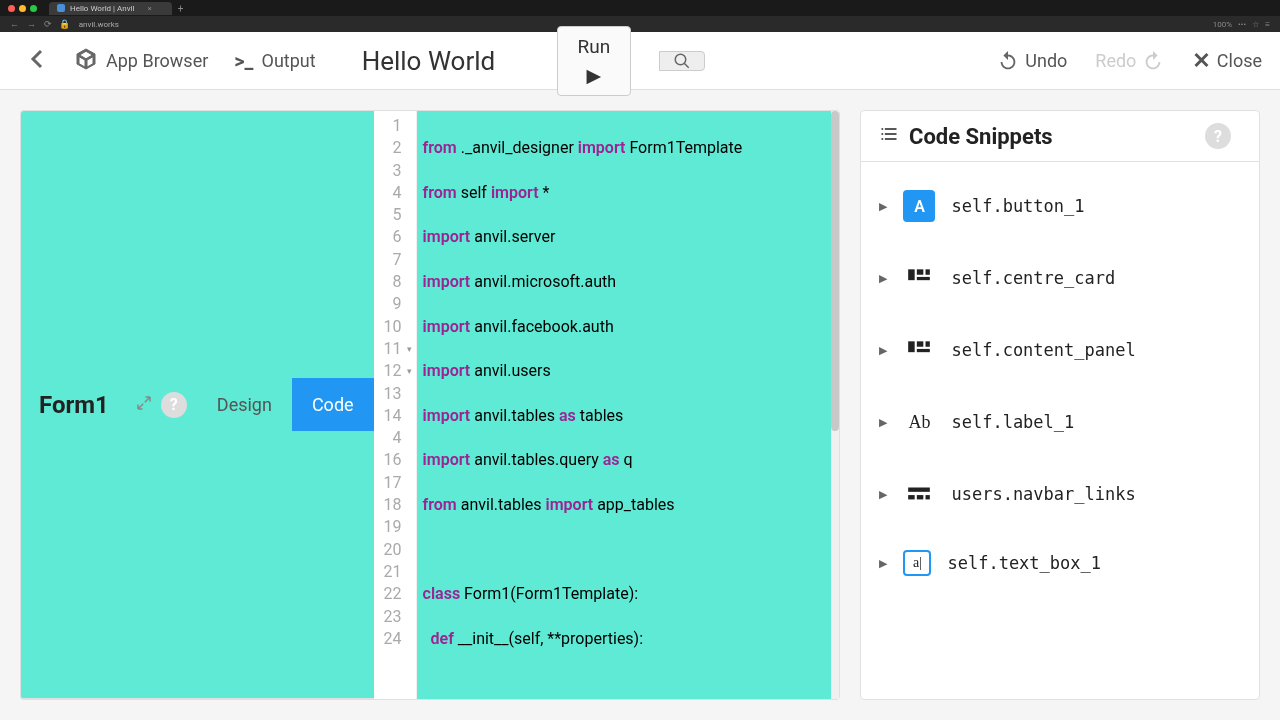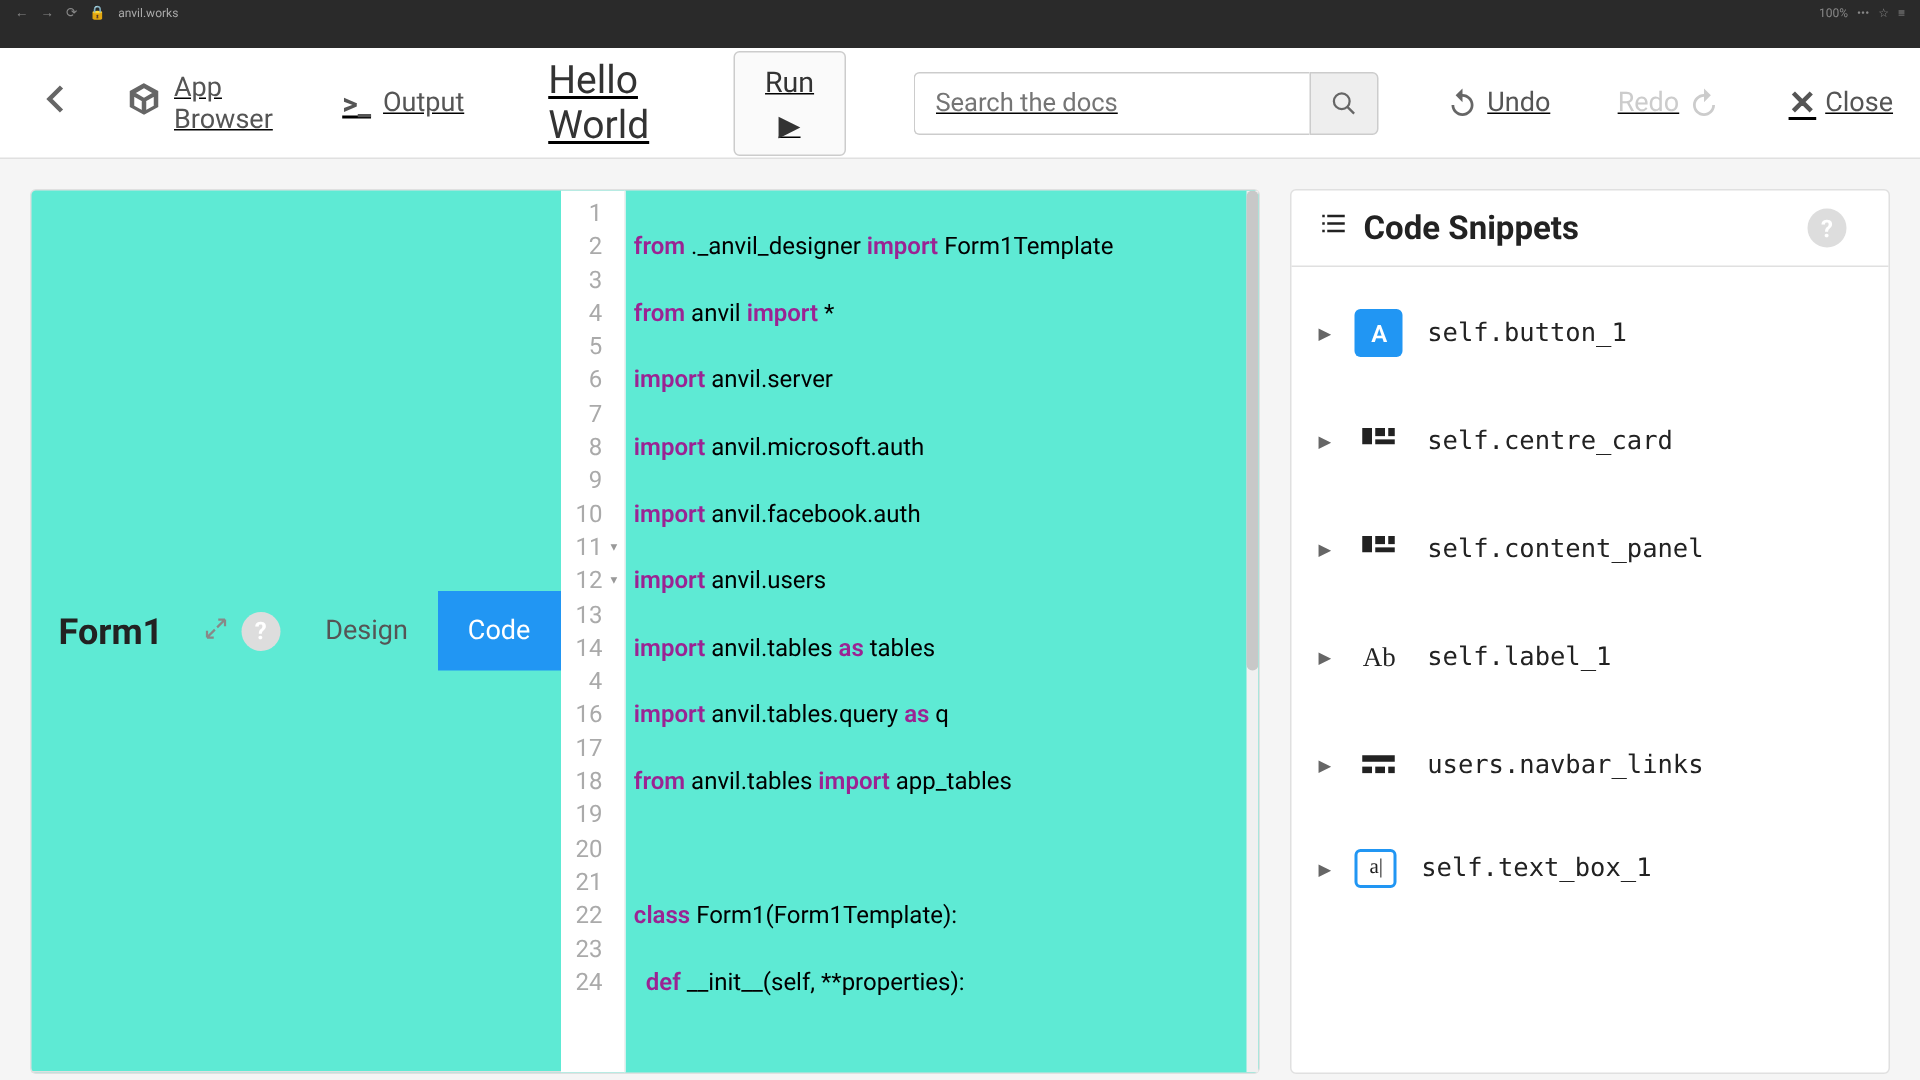--- a/index.html
+++ b/index.html
@@ -15,21 +15,21 @@
 .tl-green { background: #28ca42; }
 .browser-tab { background: #3a3a3a; color: #ccc; font-size: 8px; padding: 1px 20px 1px 8px; border-radius: 4px 4px 0 0; display: flex; align-items: center; gap: 5px; height: 13px;}
 .tab-favicon { width: 8px; height: 8px; background: #4a90d9; border-radius: 2px; }
 .new-tab { color: #888; margin-left: 6px; font-size: 10px; }
 .addr-bar { height: 16px; background: #2a2a2a; display: flex; align-items: center; padding: 0 10px; gap: 8px; }
 .addr-icon { color: #888; font-size: 9px; }
 .addr-url { color: #aaa; font-size: 8px; flex: 1; }
 .addr-right { color: #888; font-size: 8px; display:flex; gap:6px; }
 
 
-.toolbar { background: #fff; border-bottom: 1px solid #e0e0e0; height: 74px; display: flex; align-items: center; padding: 0 18px; gap: 16px; text-decoration: underline; }
+.toolbar { background: #fff; border-bottom: 1px solid #e0e0e0; height: 58px; display: flex; align-items: center; padding: 0 18px; gap: 6px; }
 .tb-item { display: flex; align-items: center; gap: 8px; color: #555; font-size: 18px; cursor: pointer; padding: 6px 10px; }
 .tb-item.icon-only { padding: 6px 8px; }
 .tb-icon svg { width: 24px; height: 24px; fill: #666; stroke: #666; }
 .tb-title { font-size: 26px; color: #333; font-weight: 400; margin: 0 auto 0 30px; }
 .tb-run { border: 1px solid #ccc; border-radius: 4px; padding: 8px 20px; font-size: 19px; color: #333; display: flex; align-items: center; gap: 6px; background: #fafafa; flex-direction: column;}
 .tb-search { display: flex; flex: 0 0 310px; }
 .tb-search-input { border: 1px solid #ccc; border-right: none; border-radius: 4px 0 0 4px; padding: 10px 14px; font-size: 17px; flex: 1; color: #999; background: #fff;}
 .tb-search-btn { border: 1px solid #ccc; background: #eee; border-radius: 0 4px 4px 0; width: 46px; display: flex; align-items: center; justify-content: center; }
 .tb-undo, .tb-redo, .tb-close { display: flex; align-items: center; gap: 6px; color: #555; font-size: 18px; }
 .tb-redo { color: #ccc; }
@@ -70,20 +70,33 @@
 .sn-icon.textbox { border: 2px solid #2196F3; border-radius: 4px; color: #222; font-size: 14px; width: 28px; height: 26px; font-family: serif;}
 .sn-label { font-family: "SF Mono", Monaco, Consolas, monospace; font-size: 17px; color: #222; }
 
 .scrollbar-track {width:8px; background:#f0f0f0; position:absolute; right:0; top:0; bottom:0;}
 .scrollbar-thumb {width:8px; background:#c8c8c8; border-radius:4px; height:320px;}
 </style>
 </head>
 <body>
 
 <div class="browser-chrome">
+  <div class="tab-bar">
+    <div class="traffic-lights">
+      <div class="traffic-light tl-red"></div>
+      <div class="traffic-light tl-yellow"></div>
+      <div class="traffic-light tl-green"></div>
+    </div>
+    <div class="browser-tab">
+      <div class="tab-favicon"></div>
+      <span>Hello World | Anvil</span>
+      <span style="margin-left:8px;color:#888;">×</span>
+    </div>
+    <div class="new-tab">+</div>
+  </div>
   <div class="addr-bar">
     <span class="addr-icon">←</span>
     <span class="addr-icon">→</span>
     <span class="addr-icon">⟳</span>
     <span class="addr-icon">🔒</span>
     <span class="addr-url">anvil.works</span>
     <div class="addr-right">
       <span>100%</span>
       <span>•••</span>
       <span>☆</span>
@@ -112,21 +125,20 @@
     <span class="tb-icon" style="font-size:20px;font-weight:700;">&gt;_</span>
     <span>Output</span>
   </div>
   <div class="tb-title">Hello World</div>
   <div class="tb-run">
     <span>Run</span>
     <span>▶</span>
   </div>
   <div class="sep"></div>
   <div class="tb-search">
-    <input class="tb-search-input" placeholder="Search the docs" style="">
     <div class="tb-search-btn">
       <svg width="18" height="18" viewBox="0 0 24 24">
           <circle cx="10" cy="10" r="7" fill="none" stroke="#666" stroke-width="2"></circle>
           <line x1="15" y1="15" x2="21" y2="21" stroke="#666" stroke-width="2"></line>
         </svg>
     </div>
   </div>
   <div class="sep"></div>
   <div class="tb-undo">
     <svg width="22" height="22" viewBox="0 0 24 24">
@@ -186,21 +198,21 @@
           <div class="ln">18</div>
           <div class="ln">19</div>
           <div class="ln">20</div>
         <div class="ln">21</div>
           <div class="ln">22</div>
           <div class="ln">23</div>
           <div class="ln">24</div>
       </div>
       <div class="code">
 <div class="code-line"><span class="kw">from</span><span> ._anvil_designer </span><span class="kw">import</span><span> Form1Template</span></div>
-<div class="code-line"><span class="kw">from</span><span> anvil </span><span class="kw">import</span><span> *</span></div>
+<div class="code-line"><span class="kw">from</span><span> self </span><span class="kw">import</span><span> *</span></div>
 <div class="code-line"><span class="kw">import</span><span> anvil.server</span></div>
 <div class="code-line"><span class="kw">import</span><span> anvil.microsoft.auth</span></div>
 <div class="code-line"><span class="kw">import</span><span> anvil.facebook.auth</span></div>
 <div class="code-line"><span class="kw">import</span><span> anvil.users</span></div>
 <div class="code-line"><span class="kw">import</span><span> anvil.tables </span><span class="kw">as</span><span> tables</span></div>
 <div class="code-line"><span class="kw">import</span><span> anvil.tables.query </span><span class="kw">as</span><span> q</span></div>
 <div class="code-line"><span class="kw">from</span><span> anvil.tables </span><span class="kw">import</span><span> app_tables</span></div>
 <div class="code-line"></div>
 <div class="code-line"><span class="kw">class</span><span> Form1(Form1Template):</span></div>
 <div class="code-line">  <span class="kw">def</span><span> __init__(self, **properties):</span></div>

